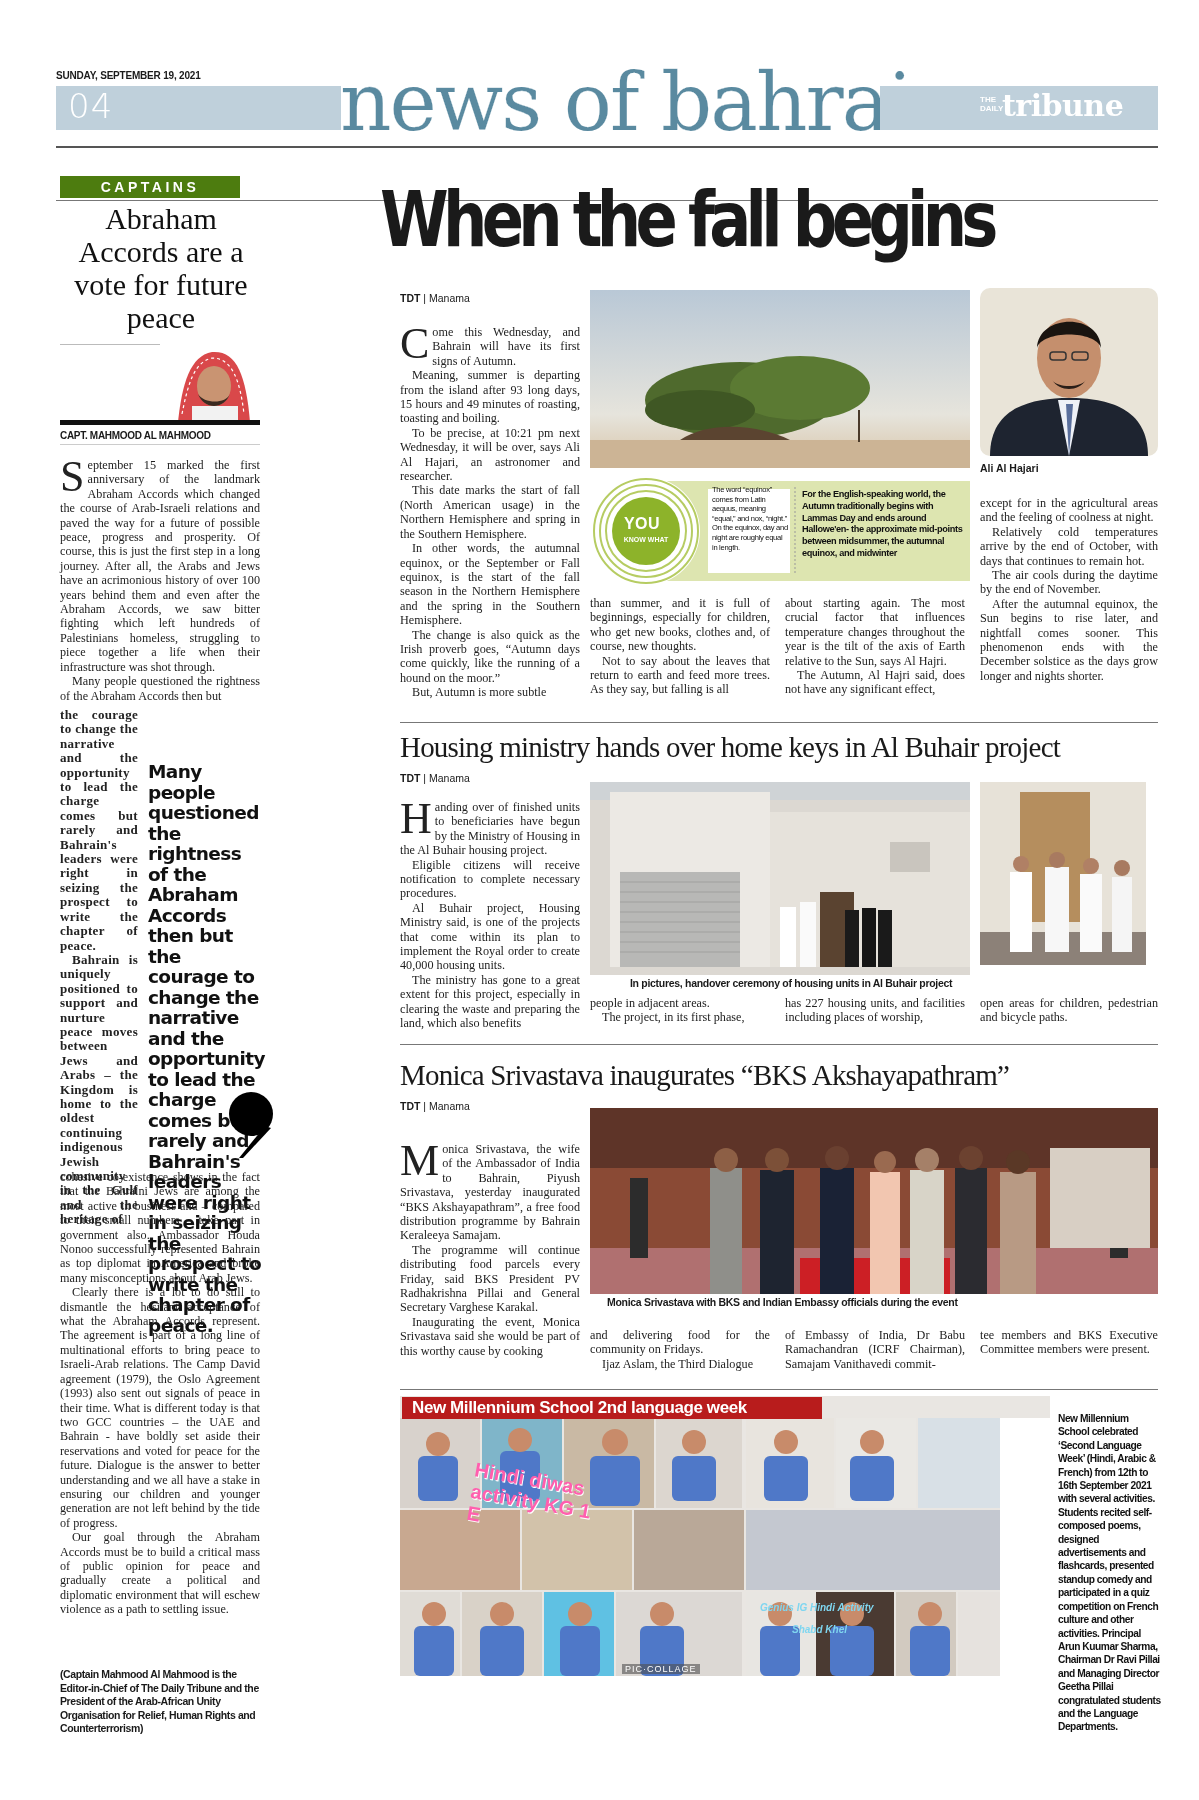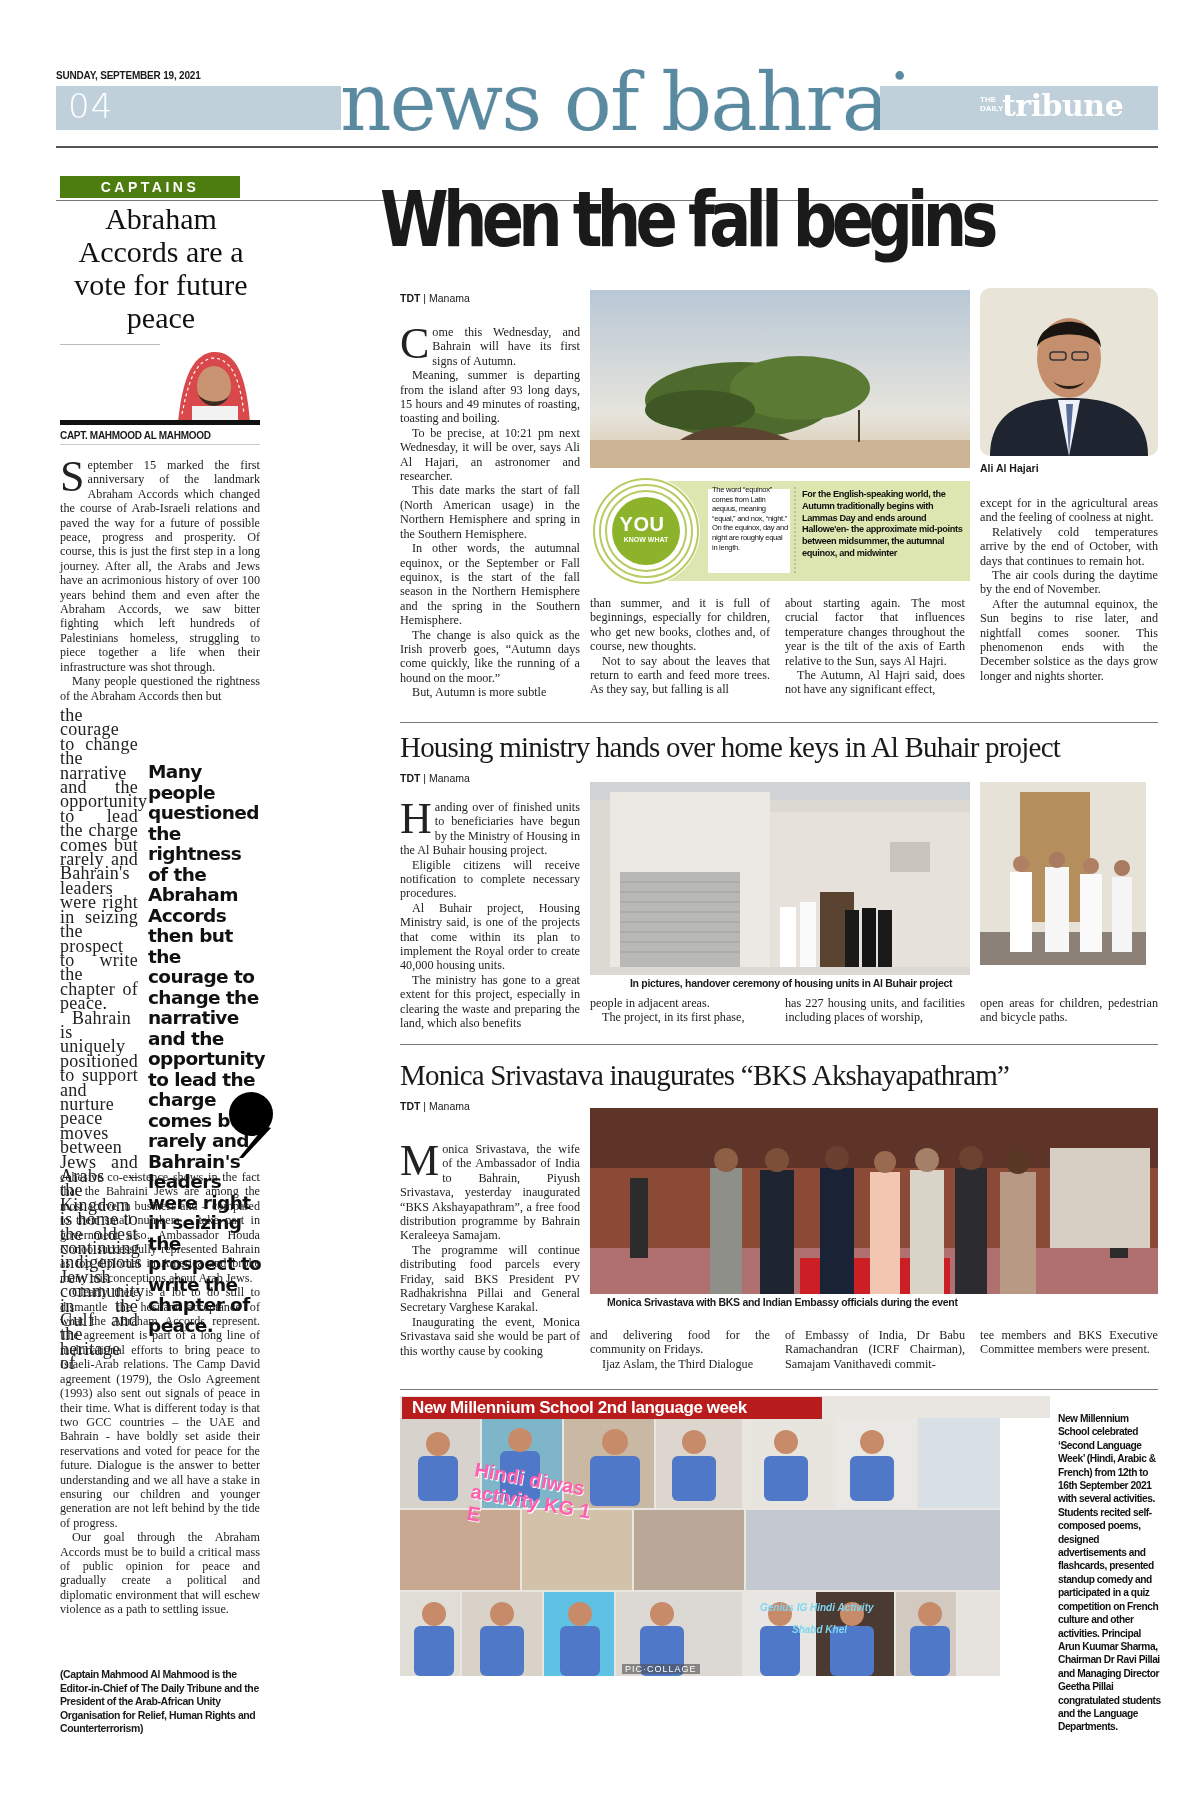--- a/index.html
+++ b/index.html
@@ -28,21 +28,21 @@
   #author-bar { left: 60px; top: 420px; width: 200px; height: 5px; background: #111; }
   #author-name { left: 60px; top: 430px; font-size: 10px; font-weight: bold; letter-spacing: -0.3px; }
   #author-rule { left: 60px; top: 444px; width: 200px; height: 1px; background: #ccc; }
 
   .body-text { font-size: 12.2px; line-height: 14.4px; text-align: justify; hyphens: auto; color: #222; }
   .body-text p { text-indent: 12px; }
   .body-text p.first { text-indent: 0; }
   .dropcap { float: left; font-size: 44px; line-height: 36px; padding-right: 3px; margin-top: 1px; }
 
   #op-body-1 { left: 60px; top: 458px; width: 200px; }
-  #op-body-narrow { left: 60px; top: 708px; width: 78px; font-size: 18px; line-height: 14.4px; text-align: justify; letter-spacing: 0.3px; color: #222; }
+  #op-body-narrow { left: 60px; top: 708px; width: 78px; font-size: 13px; line-height: 14.4px; text-align: justify; letter-spacing: 0.3px; color: #222; font-weight: bold; }
   #pull-quote { left: 148px; top: 762px; width: 118px; font-size: 18.5px; line-height: 20.5px; font-weight: bold; font-family: "DejaVu Sans", sans-serif; letter-spacing: -0.6px; color: #111; }
   #quote-mark { left: 225px; top: 1090px; width: 48px; height: 70px; }
   #op-body-2 { left: 60px; top: 1170px; width: 200px; }
   #op-footnote { left: 60px; top: 1668px; width: 200px; font-size: 10.5px; line-height: 13.5px; font-weight: bold; letter-spacing: -0.4px; }
 
   
   #fall-headline { left: 380px; top: 180px; font-size: 76px; line-height: 80px; font-weight: 900; font-family: "DejaVu Sans", sans-serif; letter-spacing: -7px; transform: scaleX(0.82); transform-origin: left top; white-space: nowrap; }
   .byline { font-size: 10.5px; }
   .byline b { font-weight: bold; }
   #fall-byline { left: 400px; top: 292px; }
@@ -182,21 +182,21 @@
   <svg class="abs" style="left:0;top:0" width="380" height="112" viewBox="0 0 380 112">
     <rect x="48" y="6" width="332" height="100" fill="#dde5b0"></rect>
     <circle cx="56" cy="56" r="54" fill="#fff"></circle>
     <circle cx="56" cy="56" r="52" fill="none" stroke="#b6cc62" stroke-width="2"></circle>
     <circle cx="56" cy="56" r="46" fill="none" stroke="#b6cc62" stroke-width="2"></circle>
     <circle cx="56" cy="56" r="40" fill="none" stroke="#b6cc62" stroke-width="2"></circle>
     <circle cx="56" cy="56" r="34" fill="#8db32a"></circle>
     <line x1="205" y1="12" x2="205" y2="100" stroke="#999" stroke-width="1" stroke-dasharray="2 2"></line>
     <rect x="118" y="14" width="82" height="84" fill="#fff"></rect>
   </svg>
-  <div class="abs sans" style="left:24px;top:38px;width:56px;text-align:center;color:#fff;font-size:20px;font-weight:bold;letter-spacing:0.5px;line-height:22px;">YOU</div>
+  <div class="abs sans" style="left:24px;top:38px;width:56px;text-align:center;color:#fff;font-size:16px;font-weight:bold;letter-spacing:0.5px;line-height:22px;">YOU</div>
   <div class="abs sans" style="left:22px;top:61px;width:68px;text-align:center;color:#fff;font-size:7px;font-weight:bold;">KNOW WHAT</div>
   <div class="abs sans" style="left:122px;top:10px;width:76px;font-size:7.6px;line-height:9.6px;letter-spacing:-0.3px;color:#111;">The word “equinox” comes from Latin aequus, meaning “equal,” and nox, “night.” On the equinox, day and night are roughly equal in length.</div>
   <div class="abs sans" style="left:212px;top:14px;width:166px;font-size:9.2px;line-height:11.8px;font-weight:bold;letter-spacing:-0.35px;color:#111;">For the English-speaking world, the Autumn traditionally begins with Lammas Day and ends around Hallowe'en- the approximate mid-points between midsummer, the autumnal equinox, and midwinter</div>
 </div>
 
 <div class="abs body-text" id="fall-col2">
     <p class="first">than summer, and it is full of beginnings, especially for children, who get new books, clothes and, of course, new thoughts.</p>
     <p>Not to say about the leaves that return to earth and feed more trees. As they say, but falling is all</p>
   </div>
 <div class="abs body-text" id="fall-col3">

